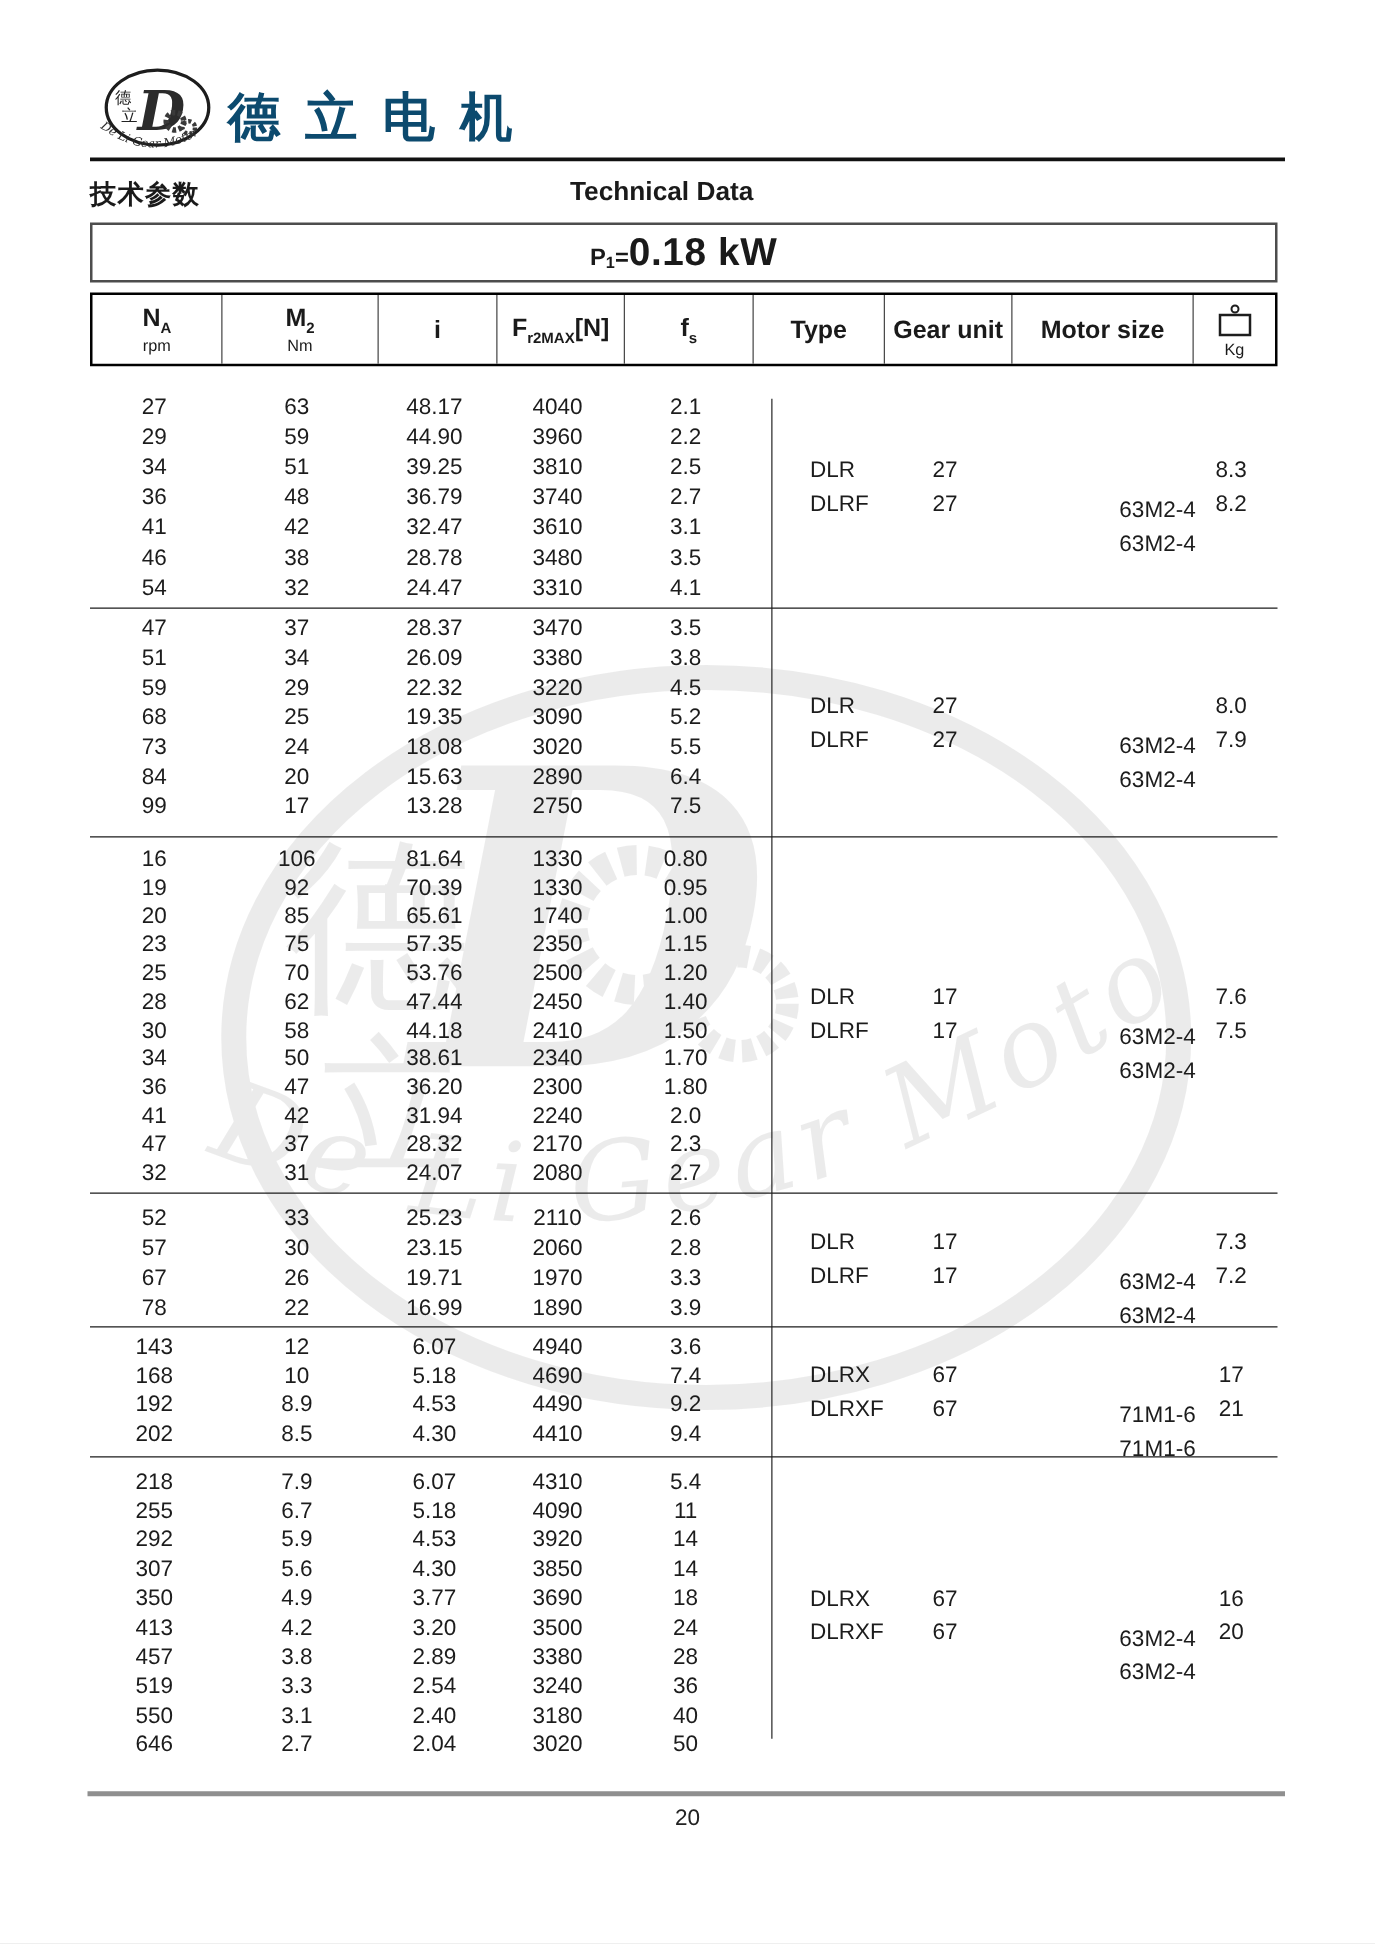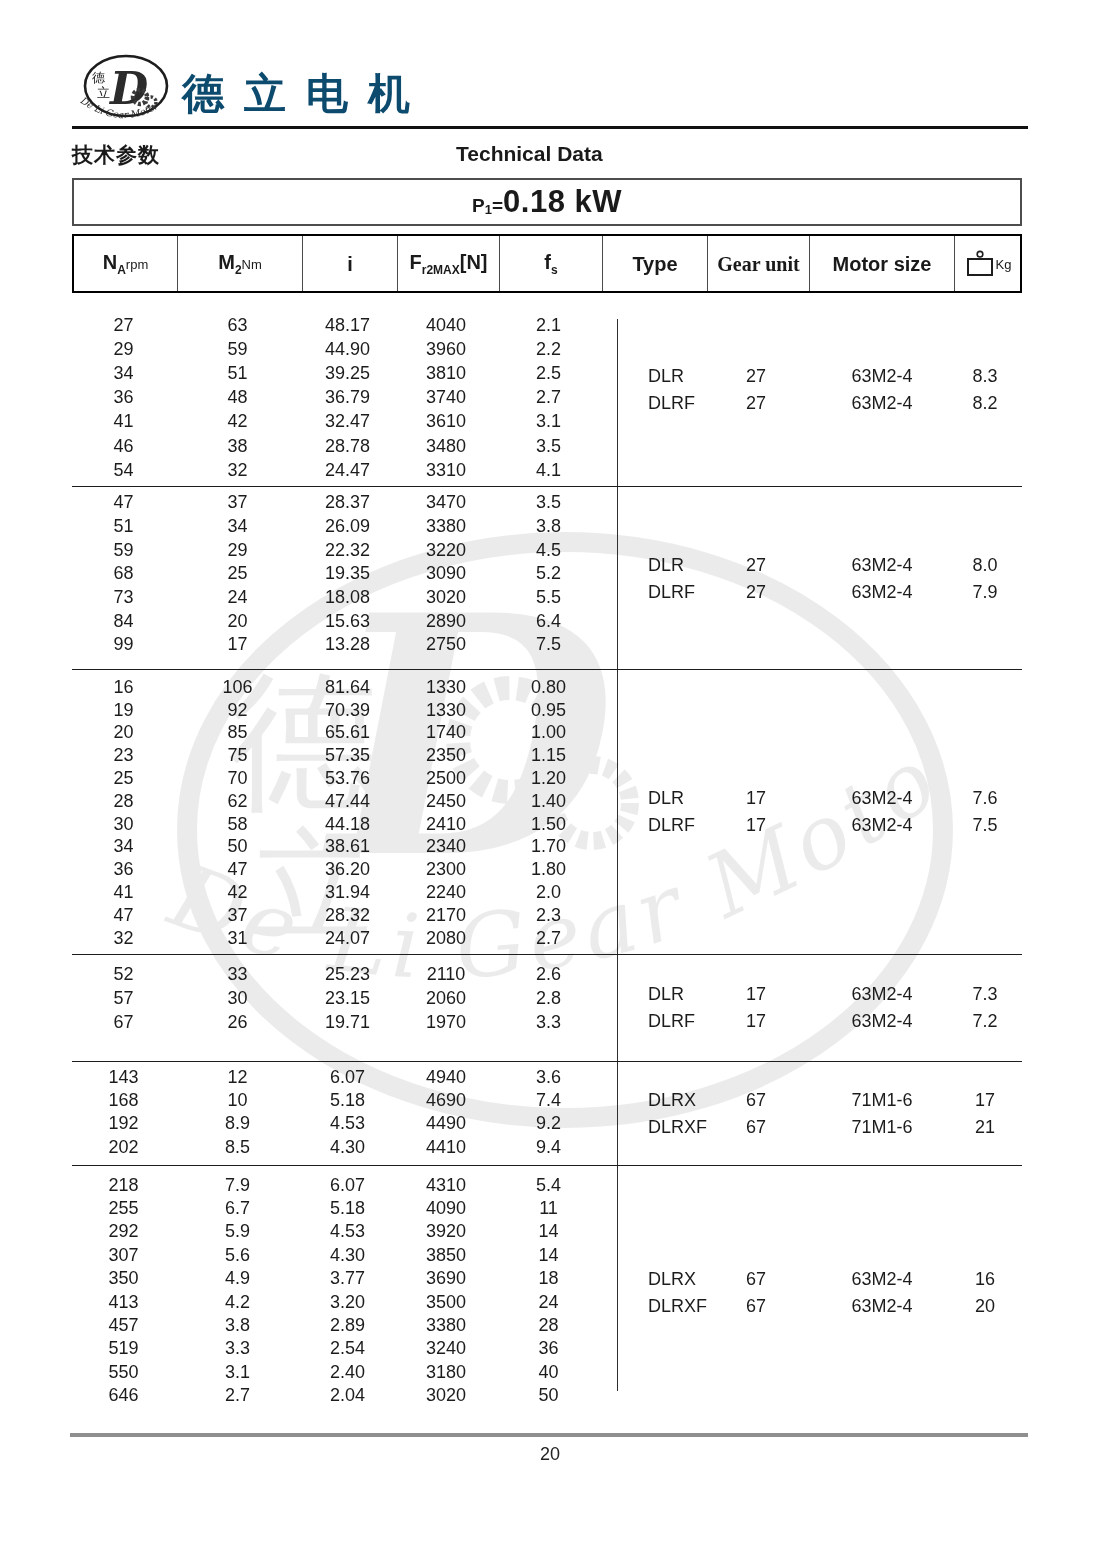--- a/index.html
+++ b/index.html
@@ -24,28 +24,28 @@
              display:flex;align-items:center;justify-content:center;background:#fff;}
   .power-inner{display:flex;align-items:baseline;font-weight:bold;}
   .p-sym{font-size:19px;}
   .p-sub{font-size:13px;transform:translateY(2px);}
   .p-eq{font-size:19px;}
   .p-val{font-size:31px;letter-spacing:0.5px;}
 
   
   .thead{position:absolute;left:72px;top:234px;width:950px;height:59px;border:2.5px solid #000;
          display:flex;background:#fff;}
-  .th{border-left:1px solid #4a4a4a;display:flex;flex-direction:row;align-items:center;
+  .th{border-left:1px solid #4a4a4a;display:flex;flex-direction:column;align-items:center;
       justify-content:center;line-height:1.05;padding-top:2px;}
   .th:first-child{border-left:none;}
   .h-main{font-size:20px;font-weight:bold;}
   .h-main sub{font-size:12px;font-weight:bold;}
   .h-unit{font-size:13px;font-weight:normal;margin-top:1px;}
   .col0{width:103px;} .col1{width:125px;} .col2{width:95px;} .col3{width:102px;}
-  .col4{width:103px;} .col5{width:105px;} .col6{width:102px;font-family:Liberation Serif, serif;} .col7{width:145px;} .col8{flex:1;}
+  .col4{width:103px;} .col5{width:105px;} .col6{width:102px;} .col7{width:145px;} .col8{flex:1;}
   .kg-icon{margin-bottom:1px;}
 
   
   .tbody{position:absolute;left:72px;top:293px;width:950px;height:1127px;}
   .vline{position:absolute;left:545px;top:26px;width:1.4px;height:1072px;background:#2e2e2e;}
   .section{position:relative;border-bottom:1.6px solid #1d1d1d;width:100%;}
   .s0{height:194px;padding-top:20px;} .s0 .row{height:24.2px;}
   .s1{height:183px;padding-top:4px;}  .s1 .row{height:23.7px;}
   .s2{height:284.5px;padding-top:6px;}.s2 .row{height:22.8px;}
   .s3{height:107px;padding-top:8px;}  .s3 .row{height:24px;}
@@ -53,21 +53,21 @@
   .s5{height:254px;padding-top:8px;border-bottom:none;} .s5 .row{height:23.4px;}
   .row{display:flex;align-items:center;}
   .cell{text-align:center;font-size:18px;color:#1c1c1c;}
   .c0{width:103px;} .c1{width:125px;} .c2{width:95px;} .c3{width:102px;} .c4{width:103px;}
 
   .types{position:absolute;left:0;top:50%;transform:translateY(-50%);width:100%;}
   .tline{position:relative;height:27px;width:100%;}
   .tline span{position:absolute;top:50%;transform:translateY(-50%);font-size:18px;color:#1c1c1c;}
   .t-type{left:576px;text-align:left;}
   .t-gear{left:639px;width:90px;text-align:center;}
-  .t-motor{left:765px;width:90px;text-align:center;}
+  .t-motor{left:809px;width:90px;text-align:center;margin-top:32px;}
   .t-kg{left:878px;width:70px;text-align:center;}
 
   .footer-rule{position:absolute;left:70px;top:1433px;width:958px;height:3.5px;background:#8f8f8f;}
   .page-number{position:absolute;left:0;top:1444px;width:1100px;text-align:center;font-size:18px;color:#222;}
 </style>
 </head>
 <body>
 
 <div class="page">
 
@@ -396,20 +396,27 @@
           <div class="cell c3">2060</div>
           <div class="cell c4">2.8</div>
         </div>
         <div class="row">
           <div class="cell c0">67</div>
           <div class="cell c1">26</div>
           <div class="cell c2">19.71</div>
           <div class="cell c3">1970</div>
           <div class="cell c4">3.3</div>
         </div>
+        <div class="row">
+          <div class="cell c0">78</div>
+          <div class="cell c1">22</div>
+          <div class="cell c2">16.99</div>
+          <div class="cell c3">1890</div>
+          <div class="cell c4">3.9</div>
+        </div>
         <div class="types">
           <div class="tline">
             <span class="t-type">DLR</span>
             <span class="t-gear">17</span>
             <span class="t-motor">63M2-4</span>
             <span class="t-kg">7.3</span>
           </div>
           <div class="tline">
             <span class="t-type">DLRF</span>
             <span class="t-gear">17</span>

